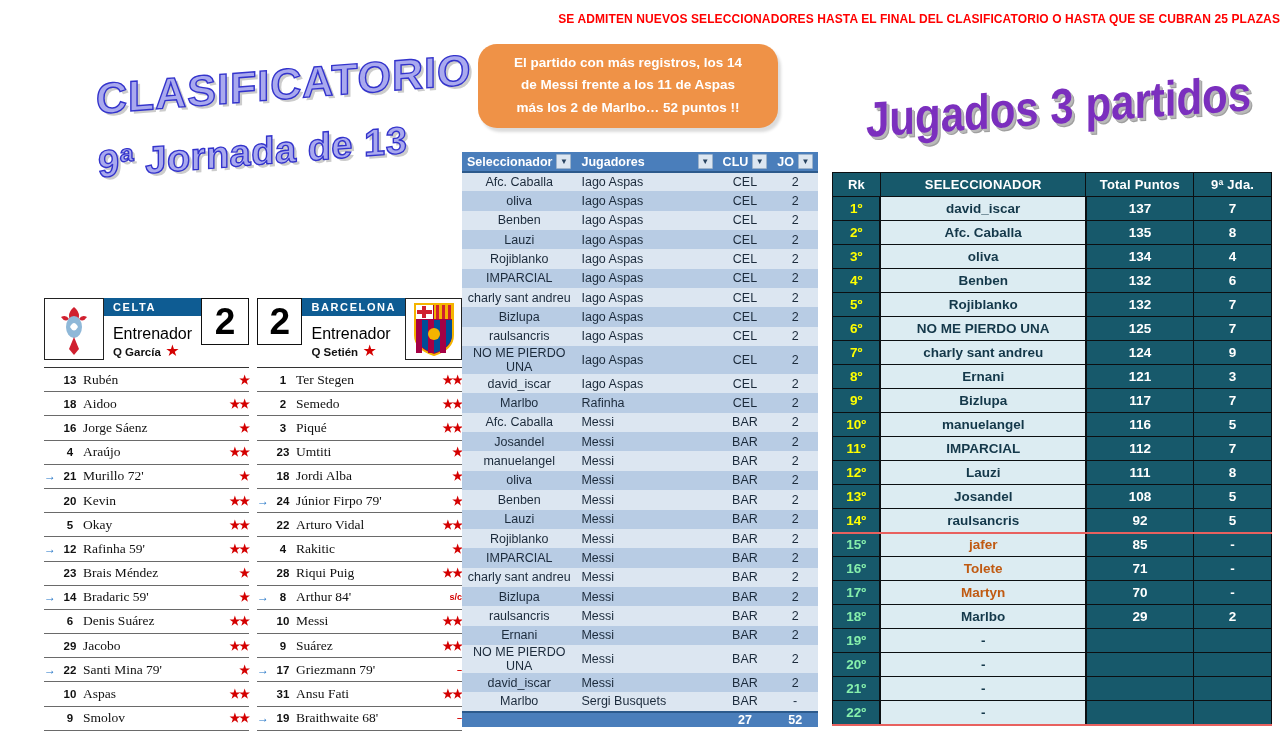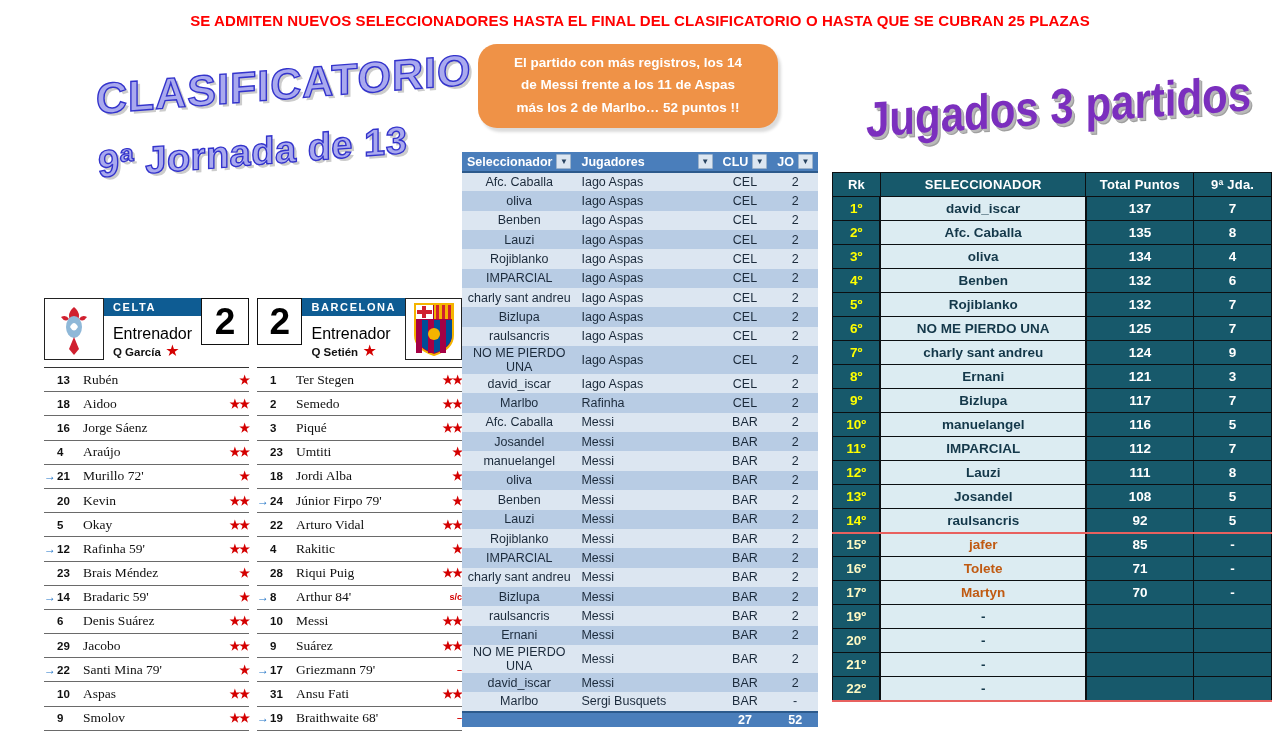--- a/index.html
+++ b/index.html
@@ -6,22 +6,22 @@
   html,body{margin:0;padding:0;}
   body{
     width:1280px;height:732px;background:#ffffff;
     font-family:"Liberation Sans", sans-serif;
     overflow:hidden;position:relative;
   }
   .abs{position:absolute;}
 
   
   #top-banner{
-    top:12px;left:0;width:1280px;text-align:center;
-    color:#ff0000;font-weight:bold;font-size:15px;
+    top:12px;left:0;width:1280px;text-align:right;
+    color:#ff0000;font-weight:bold;font-size:12px;
     letter-spacing:.1px;
   }
 
   
   #callout{
     top:44px;left:478px;width:300px;
     background:#ef9247;border-radius:19px;
     box-shadow:3px 4px 3px rgba(0,0,0,.14);
     padding:8px 6px 9px 6px;box-sizing:border-box;
     color:#ffffff;font-weight:bold;font-size:13.5px;
@@ -78,21 +78,21 @@
   .halfteam{width:205px;}
   .halfteam.right{margin-left:8px;}
   .coachwrap{padding:10px 9px 0 9px;line-height:1.05;}
   .star{color:#d40000;}
 
   .players{margin-top:7px;border-top:1.6px solid #333;}
   .prow{
     display:flex;align-items:center;height:23.2px;
     border-bottom:1px solid #6a6a6a;font-size:12.5px;color:#111;
   }
-  .prow .num{width:26px;text-align:left;font-weight:bold;font-size:11.5px;}
+  .prow .num{width:26px;text-align:center;font-weight:bold;font-size:11.5px;}
   .prow .arrow{width:13px;color:#1b6fc4;font-size:12px;font-weight:bold;}
   .prow .pname{flex:1;font-family:"Liberation Serif",serif;font-size:13.5px;}
   .prow .rate{color:#d40000;font-weight:bold;font-size:12px;letter-spacing:-1px;}
   .prow .rate.sc{font-size:9px;letter-spacing:0;}
 
   
   #exceltable{top:152px;left:462px;width:356px;border-collapse:collapse;}
   #exceltable td,#exceltable th{
     font-size:12.5px;color:#1b2a3b;height:19.35px;padding:0 5px;
     box-sizing:border-box;border:0;
@@ -124,21 +124,21 @@
     border:1.3px solid #0b0f12;box-sizing:border-box;height:24px;
     font-size:13.5px;font-weight:bold;text-align:center;
     background:#17596b;color:#ffffff;padding:0 2px;
   }
   #ranktable thead th{font-size:13px;letter-spacing:.2px;}
   .rk-col{width:48px;}
   .sel-col{width:206px;}
   .tp-col{width:108px;}
   .jd-col{width:78px;}
   #ranktable td.rk{color:#ffff00;}
-  #ranktable td.rk.plain{color:#fef9c3;}
+  #ranktable td.rk.plain{color:#86efac;}
   #ranktable td.sel{
     background:#dcecf2;color:#14384a;border-left:2px solid #0b0f12;
     border-right:2px solid #0b0f12;
   }
   #ranktable td.sel.orange{color:#c05a12;}
   #ranktable tr.redline td{border-bottom:2px solid #e8615f;}
 </style>
 </head>
 <body>
 
@@ -709,20 +709,26 @@
         <td class="tp-col">71</td>
         <td class="jd-col">-</td>
       </tr>
       <tr>
         <td class="rk-col rk plain">17º</td>
         <td class="sel-col sel orange">Martyn</td>
         <td class="tp-col">70</td>
         <td class="jd-col">-</td>
       </tr>
       <tr>
+        <td class="rk-col rk plain">18º</td>
+        <td class="sel-col sel">Marlbo</td>
+        <td class="tp-col">29</td>
+        <td class="jd-col">2</td>
+      </tr>
+      <tr>
         <td class="rk-col rk plain">19º</td>
         <td class="sel-col sel">-</td>
         <td class="tp-col"></td>
         <td class="jd-col"></td>
       </tr>
       <tr>
         <td class="rk-col rk plain">20º</td>
         <td class="sel-col sel">-</td>
         <td class="tp-col"></td>
         <td class="jd-col"></td>

